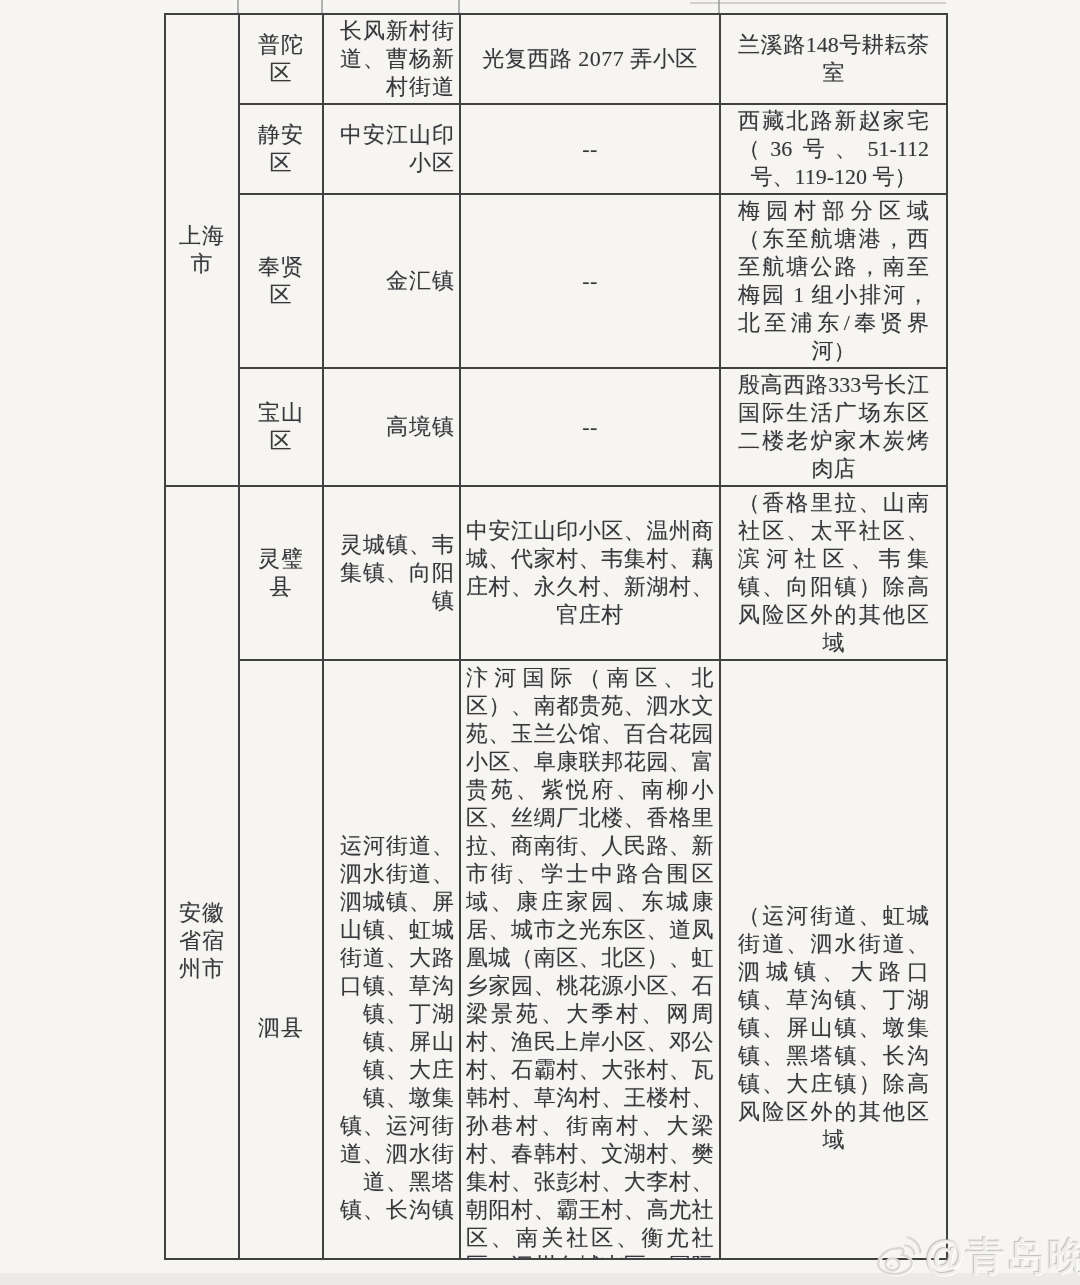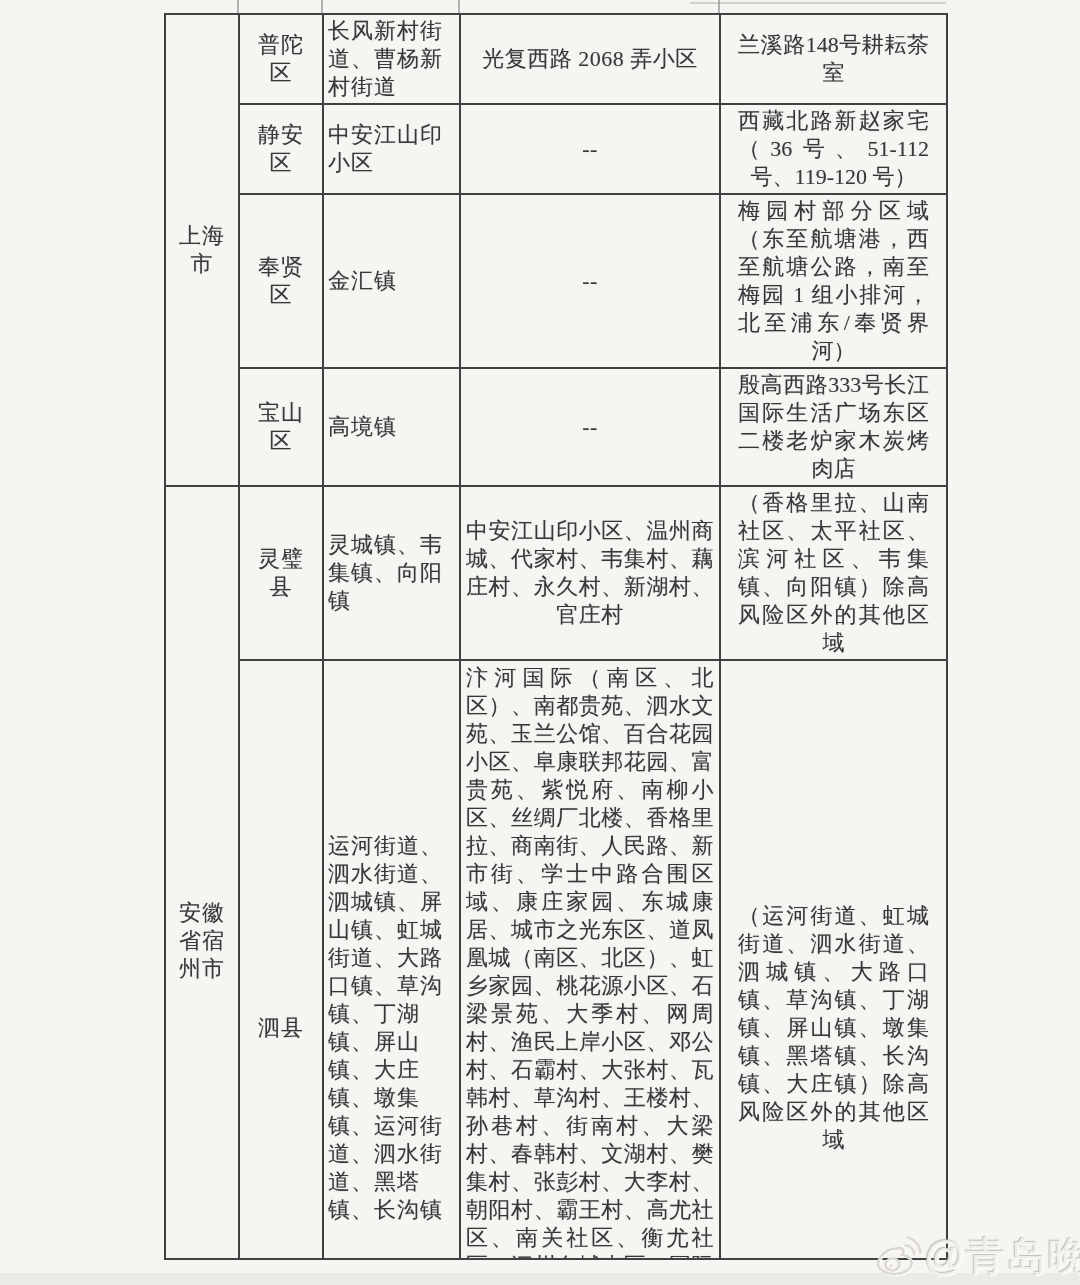--- a/index.html
+++ b/index.html
@@ -31,21 +31,21 @@
   table.risk td:first-child{border-left:none;}
   table.risk td:last-child{border-right:none;}
   table.risk tr:first-child td{border-top:none;}
   col.c1{width:73px;}
   col.c2{width:84px;}
   col.c3{width:137px;}
   col.c4{width:260px;}
   col.c5{width:226px;}
   td.prov{text-align:center;letter-spacing:1px;padding:14px 4px;}
   td.dist{text-align:center;letter-spacing:1px;padding:16px;}
-  td.street{text-align:left;letter-spacing:1px;padding:2px 4px;}
+  td.street{text-align:right;letter-spacing:1px;padding:2px 4px;}
   td.areas{text-align:justify;text-align-last:center;letter-spacing:.5px;padding:3px 5px;}
   td.other{text-align:justify;text-align-last:center;letter-spacing:0;padding:2px 17px;}
   tr.h0{height:84px;} tr.h1{height:90px;} tr.h2{height:144px;}
   tr.h3{height:92px;} tr.h4{height:141px;}
   
   .stub{position:absolute;top:0;height:13px;width:2px;background:rgba(95,95,100,.45);}
   .stub.s1{left:237px;} .stub.s2{left:321px;} .stub.s3{left:458px;} .stub.s4{left:718px;}
   .remnant-line{position:absolute;top:2px;left:690px;width:256px;height:2px;background:rgba(140,140,140,.35);}
   
   .bottom-band{position:absolute;left:0;bottom:0;width:100%;height:12px;background:#eceae6;}
@@ -84,21 +84,21 @@
           <col class="c2">
           <col class="c3">
           <col class="c4">
           <col class="c5">
       </colgroup>
       <tbody>
         <tr class="h0">
           <td class="prov" rowspan="4">上海市</td>
           <td class="dist">普陀区</td>
           <td class="street">长风新村街道、曹杨新村街道</td>
-          <td class="areas">光复西路 2068 弄小区</td>
+          <td class="areas">光复西路 2077 弄小区</td>
           <td class="other">兰溪路148号耕耘茶室</td>
         </tr>
         <tr class="h1">
           <td class="dist">静安区</td>
           <td class="street">中安江山印小区</td>
           <td class="areas">--</td>
           <td class="other">西藏北路新赵家宅（36号、51-112 号、119-120 号）</td>
         </tr>
         <tr class="h2">
           <td class="dist">奉贤区</td>

